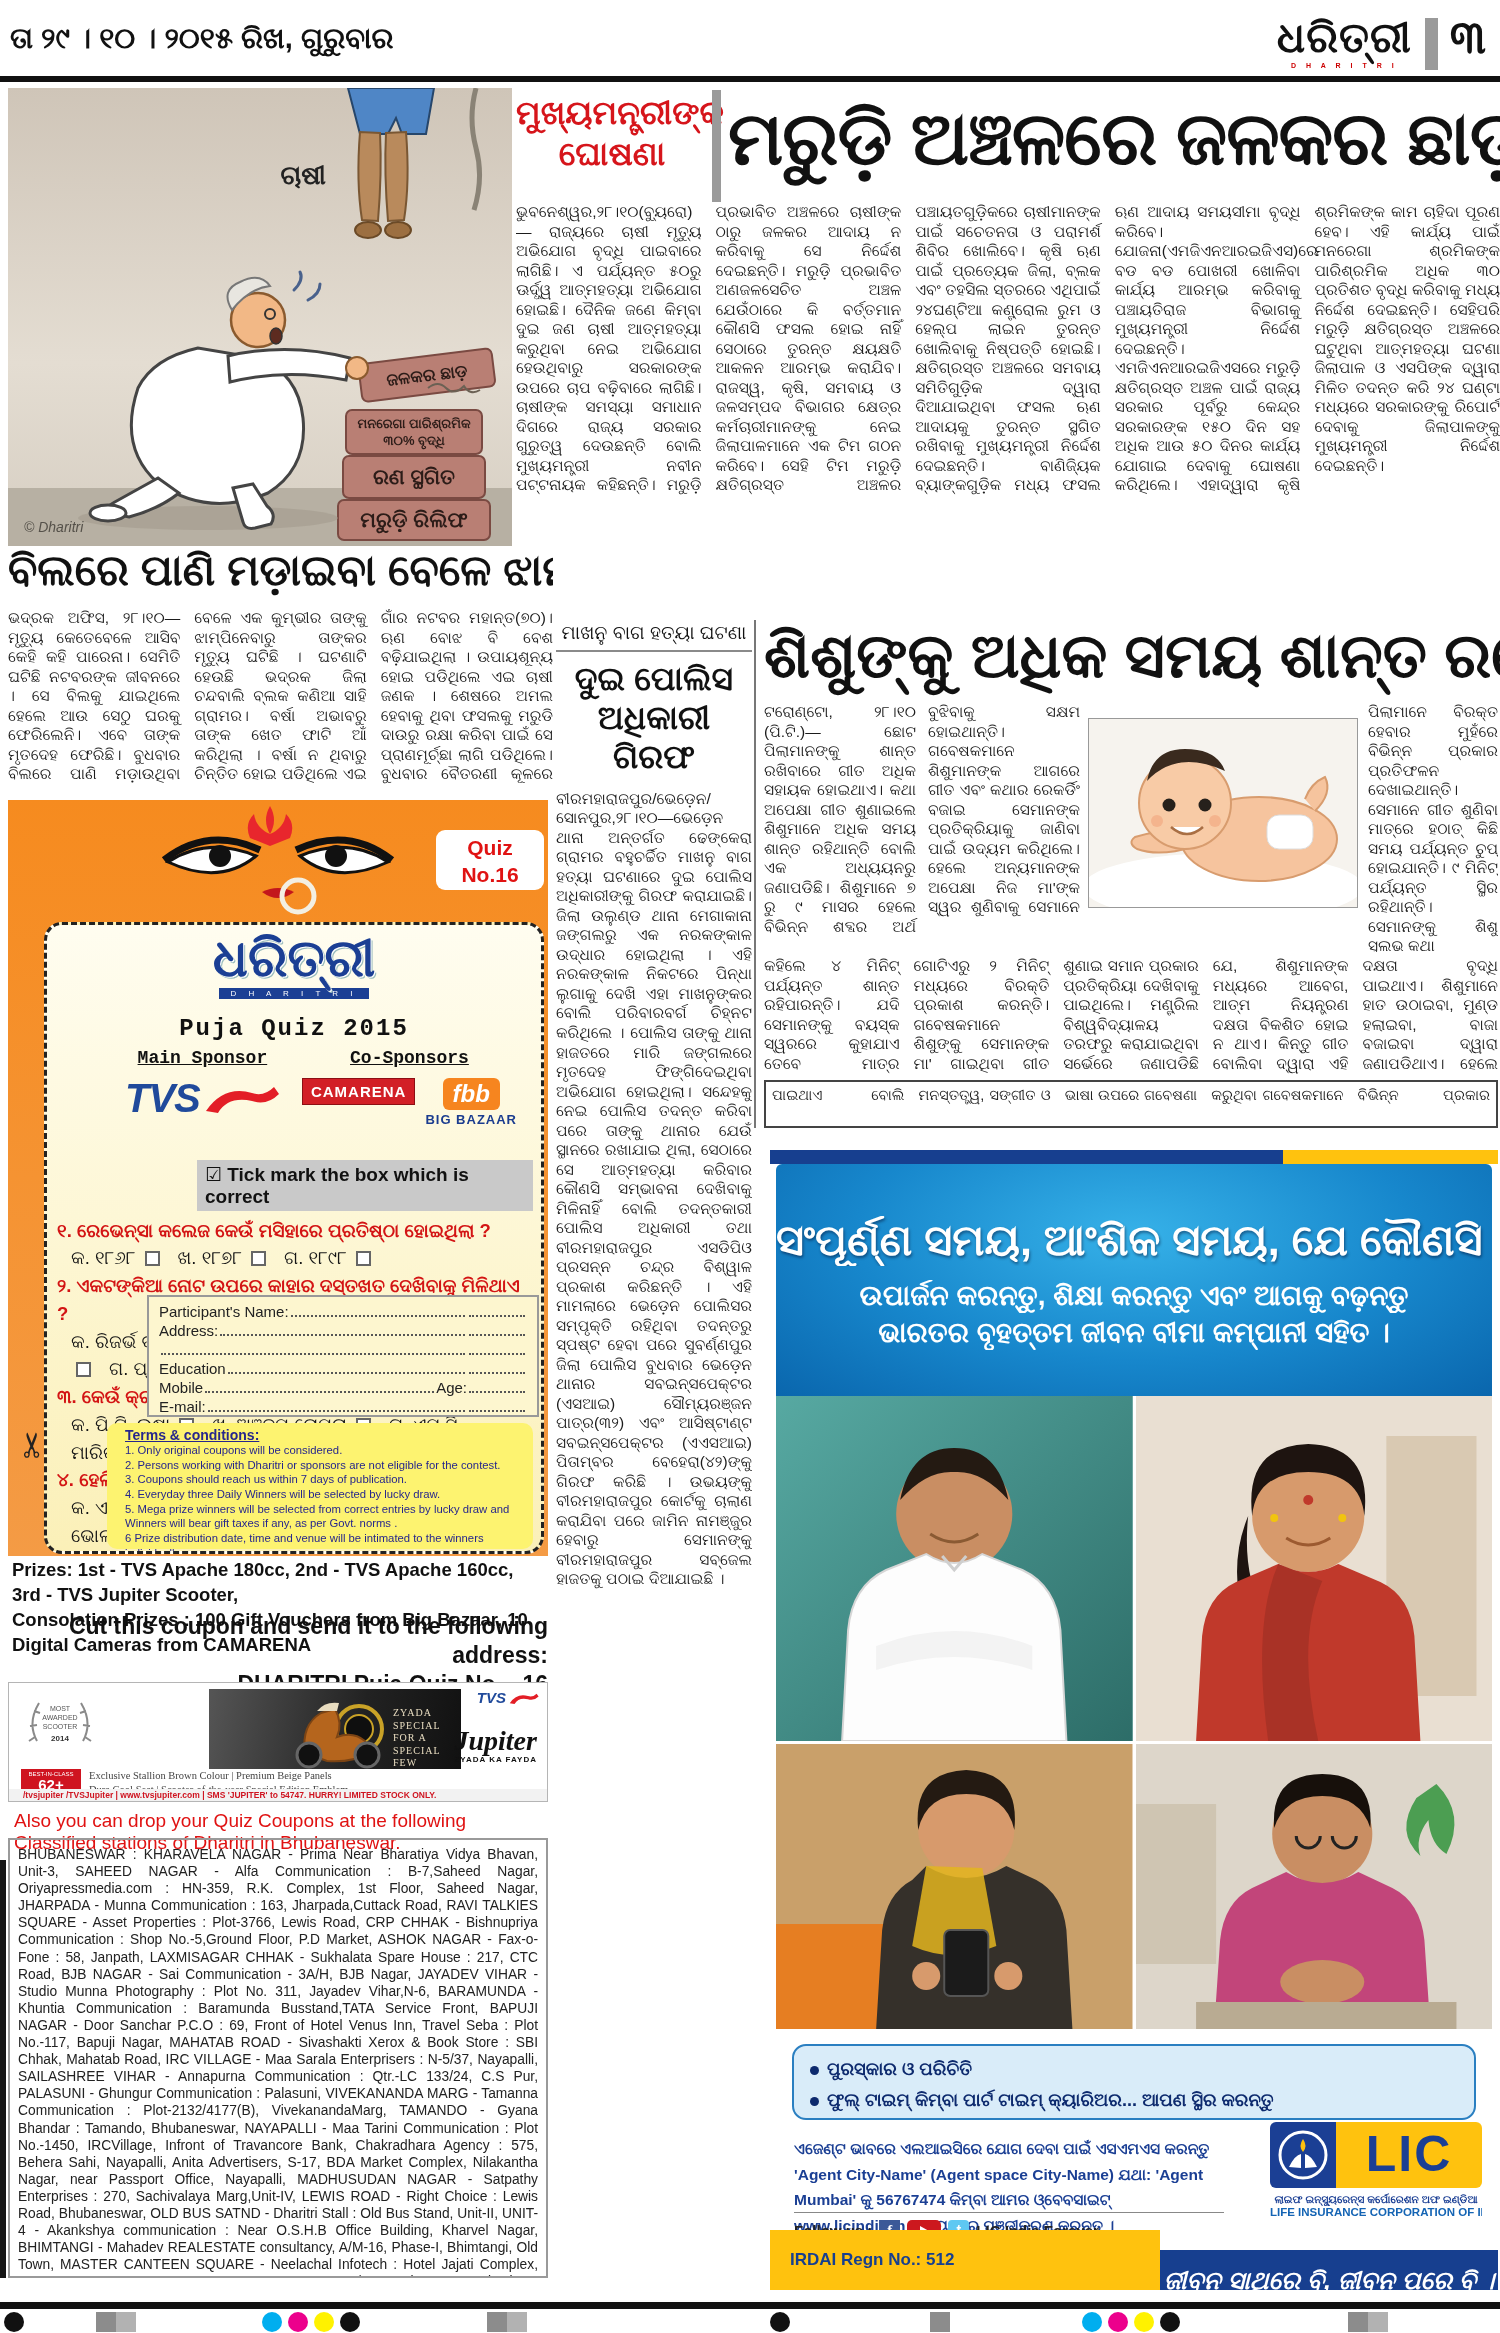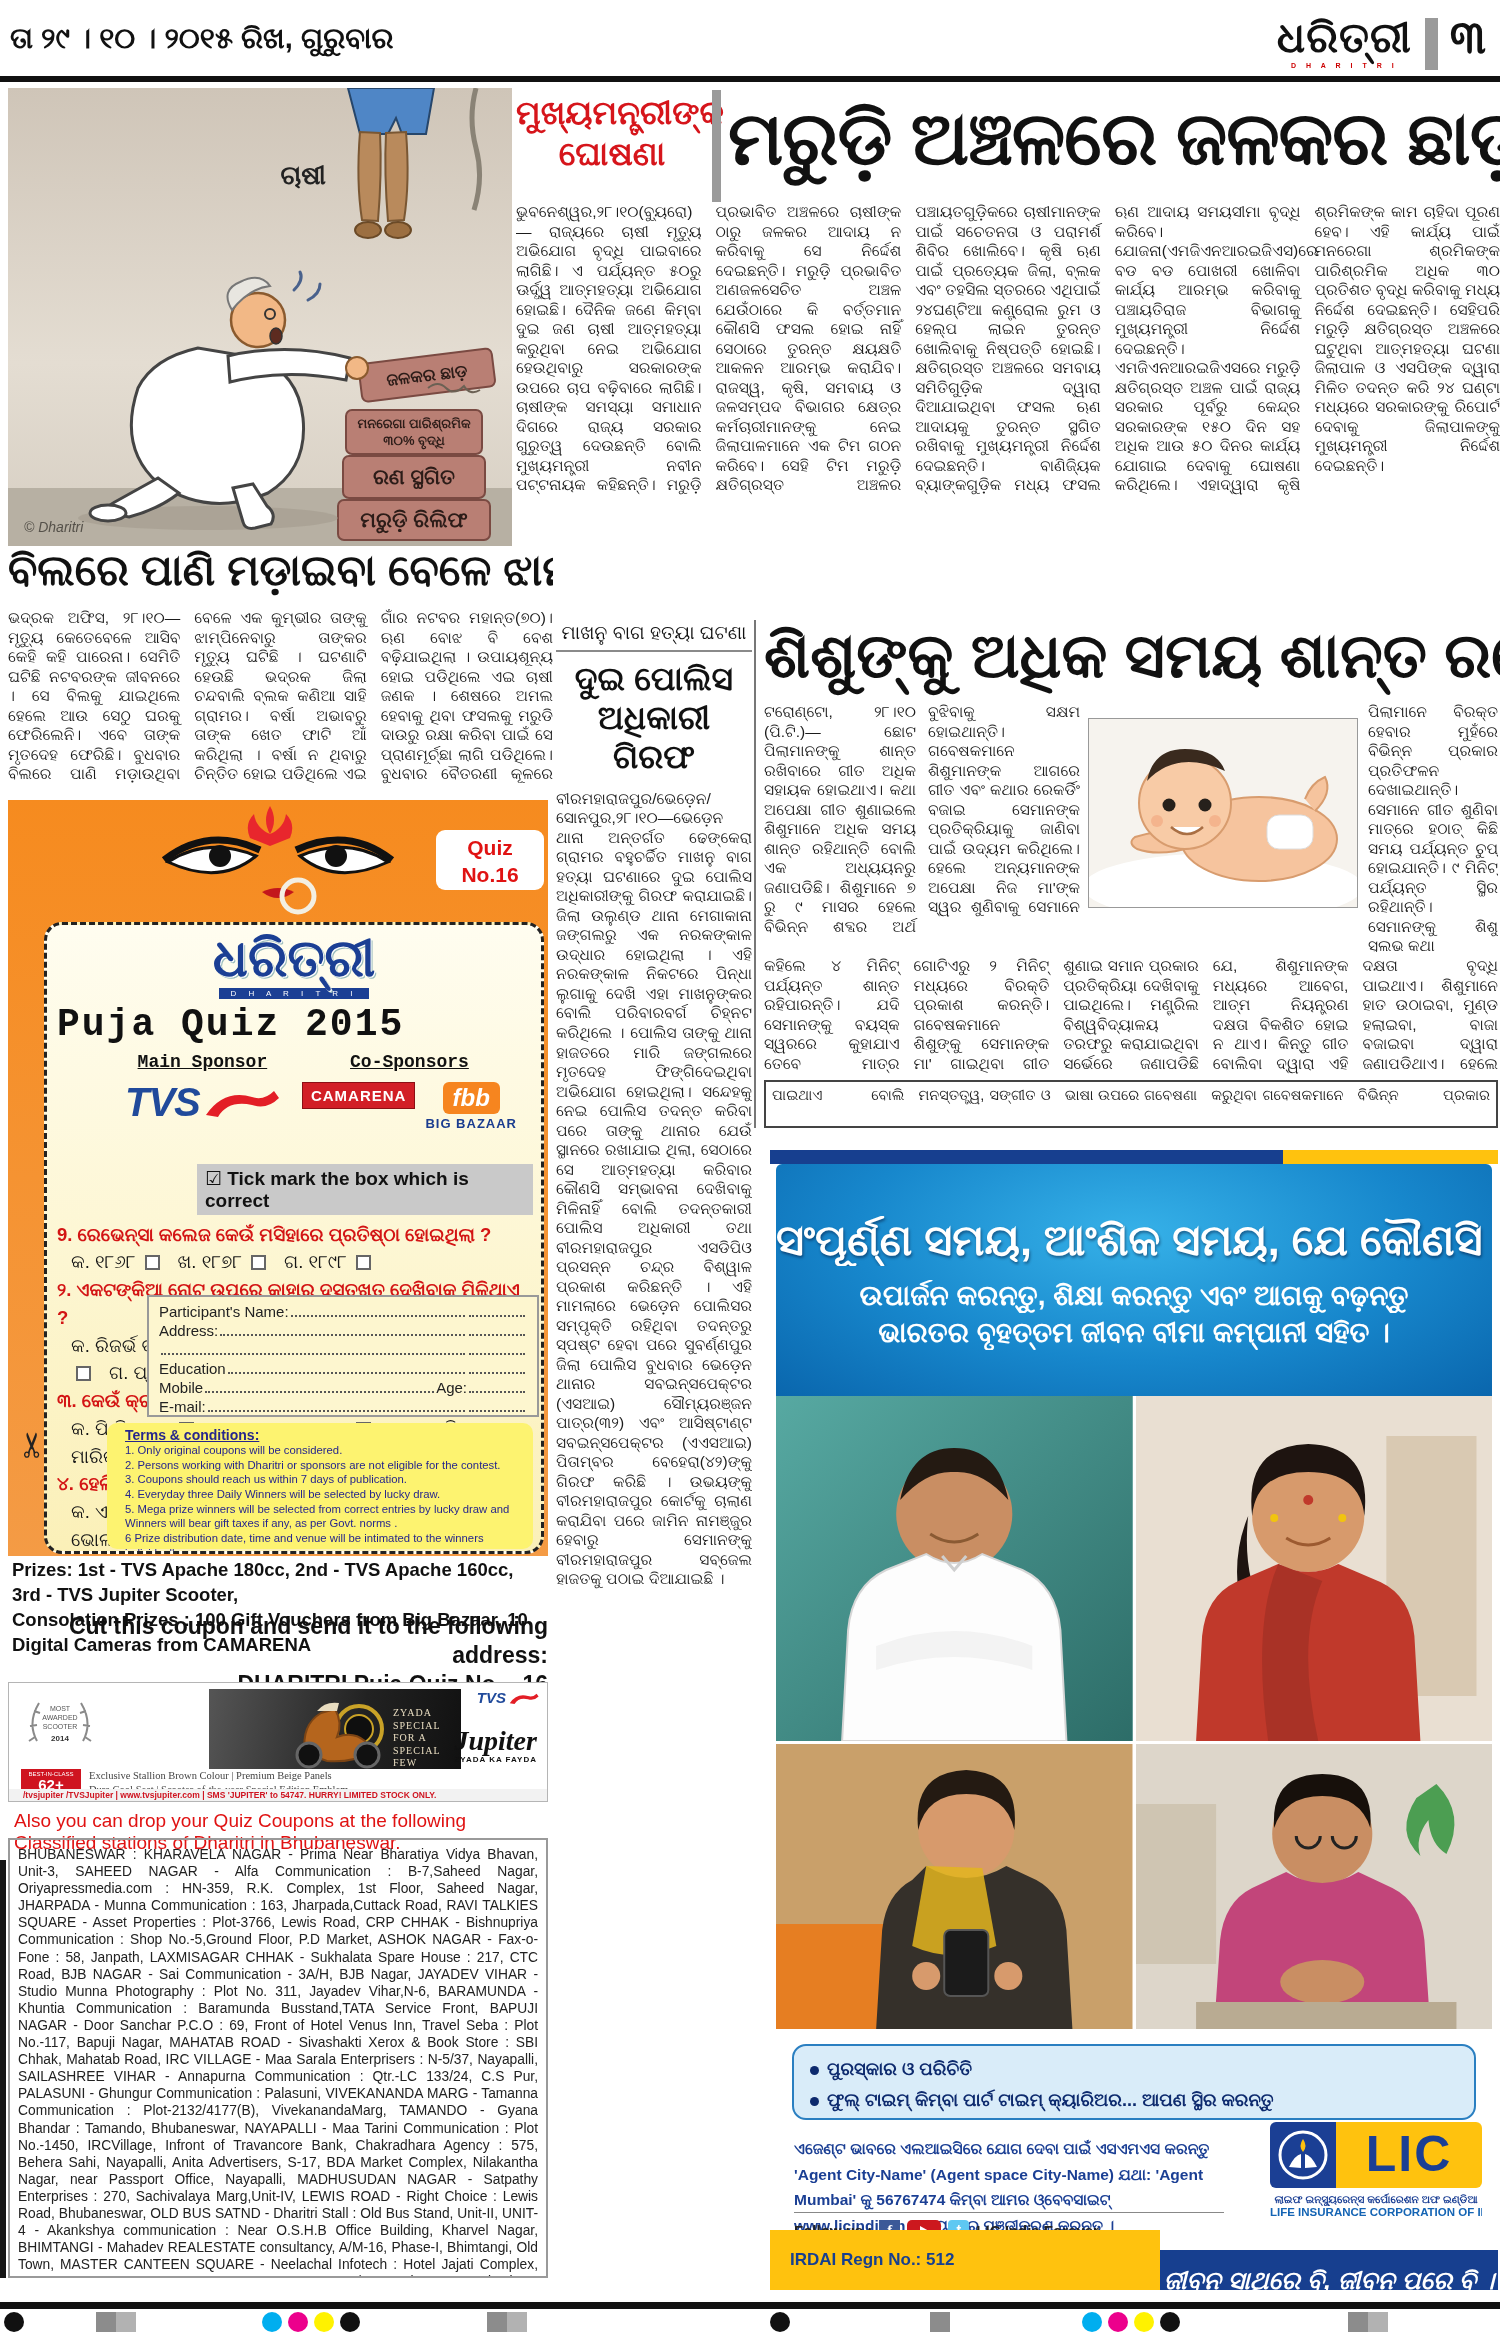--- a/index.html
+++ b/index.html
@@ -40,21 +40,21 @@
 .baby-right{left:1368px;top:702px;width:130px;height:250px}
 .baby-bottom{left:764px;top:956px;width:734px;height:120px}
 .baby-footer{left:764px;top:1080px;width:734px;height:48px;border:2px solid #444;padding:4px 6px;font-size:14.5px}
 
 .quiz{left:8px;top:800px;width:540px;height:882px;background:#fff;overflow:hidden}
 .quiz-orange{position:absolute;left:0;top:0;width:540px;height:756px;background:linear-gradient(#f68b1f,#f49b45)}
 .quiz-badge{position:absolute;left:428px;top:30px;width:108px;height:60px;background:#fff;border-radius:9px;color:#e01313;font-weight:bold;font-size:21px;text-align:center;line-height:1.3;padding-top:4px}
 .coupon{position:absolute;left:36px;top:122px;width:500px;height:632px;border:3px dashed #222;border-radius:18px;background:linear-gradient(#fffdf0,#fbf0b8);padding:6px 10px;overflow:hidden}
 .q-logo{color:#1b3f94;font-size:52px;font-weight:bold;text-align:center;line-height:1.05;text-shadow:1px 1px 0 #fff,2px 2px 0 #9bb}
 .q-logo-sub{width:150px;margin:2px auto 4px;background:#1b3f94;color:#fff;font-size:8px;letter-spacing:5px;text-align:center;padding:1px 0}
-.q-title{font-family:"Liberation Mono","DejaVu Sans Mono",monospace;font-weight:bold;font-size:38px;text-align:left;letter-spacing:2px;margin:4px 0 6px}
+.q-title{font-family:"Liberation Mono","DejaVu Sans Mono",monospace;font-weight:bold;font-size:24px;text-align:center;letter-spacing:2px;margin:16px 0 6px}
 .sponsors{display:flex;justify-content:space-between;padding:0 8px;height:112px}
 .sp-label{font-family:"Liberation Mono","DejaVu Sans Mono",monospace;font-weight:bold;font-size:18px;text-decoration:underline}
 .tvs-word{color:#204a9b;font-style:italic;font-weight:bold;font-size:40px;letter-spacing:-1px}
 .camarena{background:#d21f26;color:#fff;font-weight:bold;font-size:15px;padding:4px 8px;letter-spacing:1px;border:1px solid #8c0f14}
 .fbb{background:#f6851f;color:#fff;font-style:italic;font-weight:bold;font-size:24px;border-radius:6px;padding:2px 10px;display:inline-block}
 .bigbazaar{color:#1a3c8f;font-weight:bold;font-size:13px;letter-spacing:1px}
 .tickbar{width:336px;margin:0 0 6px 140px;background:#c9c9c9;font-size:19px;font-weight:bold;padding:3px 8px}
 .qq{font-size:18.5px;line-height:1.5}
 .qq .qtext{color:#d31414;font-weight:bold}
 .qq .qopts{color:#161616;padding-left:14px}
@@ -267,21 +267,21 @@
             <span class="fbb">fbb</span><br>
             <span class="bigbazaar">BIG BAZAAR</span>
           </span>
         </div>
       </div>
     </div>
     <div class="tickbar">☑ Tick mark the box which is correct</div>
     <div class="qlist">
 
         <div class="qq">
-          <div class="qtext">9. ରେଭେନ୍ସା କଲେଜ କେଉଁ ମସିହାରେ ପ୍ରତିଷ୍ଠା ହୋଇଥିଲା ?</div>
+          <div class="qtext">୧. ରେଭେନ୍ସା କଲେଜ କେଉଁ ମସିହାରେ ପ୍ରତିଷ୍ଠା ହୋଇଥିଲା ?</div>
           <div class="qopts"><span class="optxt">କ. ୧୮୬୮</span><span class="cb"></span><span class="optxt">ଖ. ୧୮୭୮</span><span class="cb"></span><span class="optxt">ଗ. ୧୮୯୮</span><span class="cb"></span></div>
         </div>
 
         <div class="qq">
           <div class="qtext">୨. ଏକଟଙ୍କିଆ ନୋଟ ଉପରେ କାହାର ଦସ୍ତଖତ ଦେଖିବାକୁ ମିଳିଥାଏ ?</div>
           <div class="qopts"><span class="optxt">କ. ରିଜର୍ଭ ବ୍ୟାଙ୍କ ଗଭର୍ନର</span><span class="cb"></span><span class="optxt">ଖ. ଫାଇନାନ୍ସ ସେକ୍ରେଟାରୀ</span><span class="cb"></span><span class="optxt">ଗ. ପ୍ରଧାନମନ୍ତ୍ରୀ</span><span class="cb"></span></div>
         </div>
 
         <div class="qq">
           <div class="qtext">୩. କେଉଁ କ୍ରୀଡ଼ାବିତ୍ "Unbreakble" ନାମକ ବହି ଲେଖିଛନ୍ତି ?</div>

